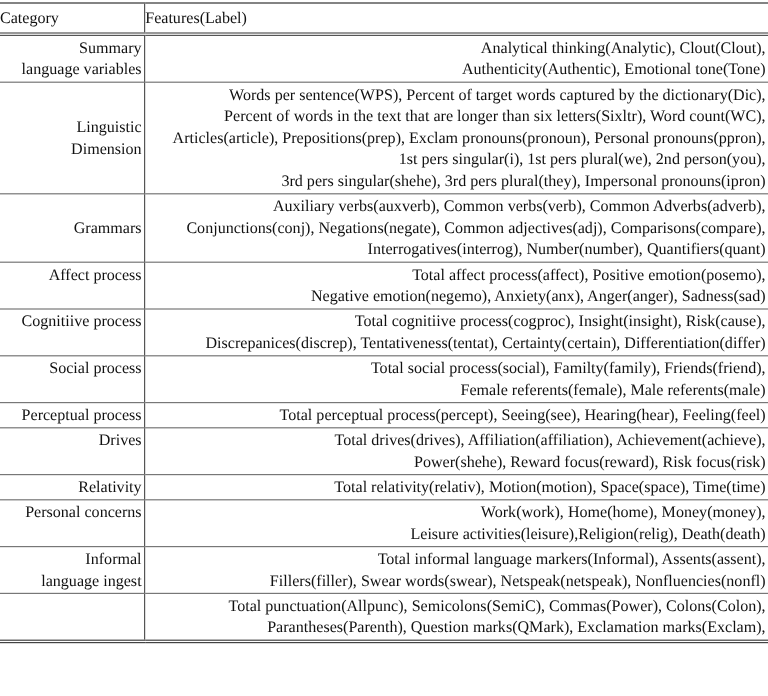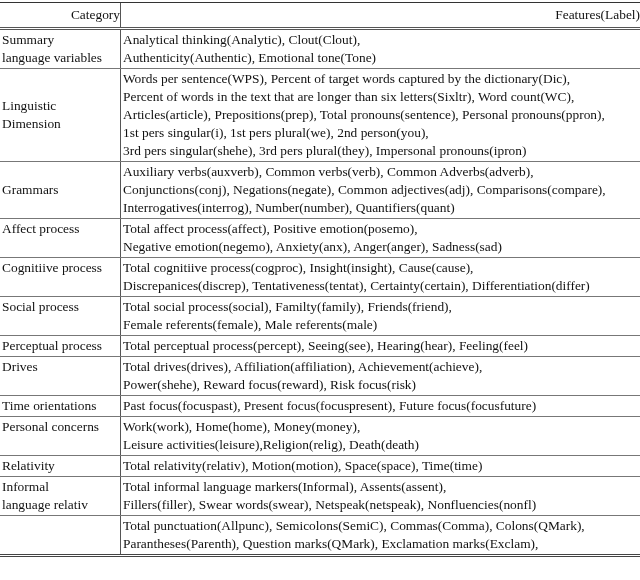--- a/index.html
+++ b/index.html
@@ -11,26 +11,26 @@
     font-family: "Liberation Serif", serif;
     font-size: 13.4px;
     color: #111;
     line-height: 18px;
   }
   thead tr.top-rule td { padding: 0; height: 0; border-top: 1.5px solid #333; }
   th {
     font-weight: normal;
     height: 24px;
     padding: 0;
-    text-align: right;
+    text-align: left;
     vertical-align: middle;
   }
   th.cat { width: 120px; }
   thead tr.head-row th { border-bottom: 3px double #555; }
-  td { text-align: left; vertical-align: middle; padding: 1px 2px; }
+  td { text-align: right; vertical-align: middle; padding: 1px 2px; }
   td.cat { width: 116px; border-right: 1px solid #555; }
   th.cat { border-right: 1px solid #555; }
   tbody tr td { border-bottom: 1px solid #777; }
   tbody tr:last-child td { border-bottom: 3px double #444; }
   .feat-line { display: block; white-space: nowrap; }
 </style>
 </head>
 <body>
 
 <div class="table-wrap">
@@ -56,21 +56,21 @@
           </td>
         </tr>
         <tr>
           <td class="cat">
             <span class="feat-line">Linguistic</span>
             <span class="feat-line">Dimension</span>
           </td>
           <td>
             <span class="feat-line">Words per sentence(WPS), Percent of target words captured by the dictionary(Dic),</span>
             <span class="feat-line">Percent of words in the text that are longer than six letters(Sixltr), Word count(WC),</span>
-            <span class="feat-line">Articles(article), Prepositions(prep), Total pronouns(sentence), Personal pronouns(ppron),</span>
+            <span class="feat-line">Articles(article), Prepositions(prep), Exclam pronouns(pronoun), Personal pronouns(ppron),</span>
             <span class="feat-line">1st pers singular(i), 1st pers plural(we), 2nd person(you),</span>
             <span class="feat-line">3rd pers singular(shehe), 3rd pers plural(they), Impersonal pronouns(ipron)</span>
           </td>
         </tr>
         <tr>
           <td class="cat">
             <span class="feat-line">Grammars</span>
           </td>
           <td>
             <span class="feat-line">Auxiliary verbs(auxverb), Common verbs(verb), Common Adverbs(adverb),</span>
@@ -85,21 +85,21 @@
           <td>
             <span class="feat-line">Total affect process(affect), Positive emotion(posemo),</span>
             <span class="feat-line">Negative emotion(negemo), Anxiety(anx), Anger(anger), Sadness(sad)</span>
           </td>
         </tr>
         <tr>
           <td class="cat" style="vertical-align: top; margin-top: 48px;">
             <span class="feat-line">Cognitiive process</span>
           </td>
           <td>
-            <span class="feat-line">Total cognitiive process(cogproc), Insight(insight), Cause(cause),</span>
+            <span class="feat-line">Total cognitiive process(cogproc), Insight(insight), Risk(cause),</span>
             <span class="feat-line">Discrepanices(discrep), Tentativeness(tentat), Certainty(certain), Differentiation(differ)</span>
           </td>
         </tr>
         <tr>
           <td class="cat" style="vertical-align: top;">
             <span class="feat-line">Social process</span>
           </td>
           <td>
             <span class="feat-line">Total social process(social), Familty(family), Friends(friend),</span>
             <span class="feat-line">Female referents(female), Male referents(male)</span>
@@ -117,55 +117,47 @@
           <td class="cat" style="vertical-align: top;">
             <span class="feat-line">Drives</span>
           </td>
           <td>
             <span class="feat-line">Total drives(drives), Affiliation(affiliation), Achievement(achieve),</span>
             <span class="feat-line">Power(shehe), Reward focus(reward), Risk focus(risk)</span>
           </td>
         </tr>
         <tr>
           <td class="cat">
-            <span class="feat-line">Time orientations</span>
+            <span class="feat-line">Relativity</span>
           </td>
           <td>
-            <span class="feat-line">Past focus(focuspast), Present focus(focuspresent), Future focus(focusfuture)</span>
+            <span class="feat-line">Total relativity(relativ), Motion(motion), Space(space), Time(time)</span>
           </td>
         </tr>
         <tr>
           <td class="cat" style="vertical-align: top;">
             <span class="feat-line">Personal concerns</span>
           </td>
           <td>
             <span class="feat-line">Work(work), Home(home), Money(money),</span>
             <span class="feat-line">Leisure activities(leisure),Religion(relig), Death(death)</span>
           </td>
         </tr>
         <tr>
           <td class="cat">
-            <span class="feat-line">Relativity</span>
-          </td>
-          <td>
-            <span class="feat-line">Total relativity(relativ), Motion(motion), Space(space), Time(time)</span>
-          </td>
-        </tr>
-        <tr>
-          <td class="cat">
             <span class="feat-line">Informal</span>
-            <span class="feat-line">language relativ</span>
+            <span class="feat-line">language ingest</span>
           </td>
           <td>
             <span class="feat-line">Total informal language markers(Informal), Assents(assent),</span>
             <span class="feat-line">Fillers(filler), Swear words(swear), Netspeak(netspeak), Nonfluencies(nonfl)</span>
           </td>
         </tr>
         <tr>
           <td class="cat"></td>
           <td>
-            <span class="feat-line">Total punctuation(Allpunc), Semicolons(SemiC), Commas(Comma), Colons(QMark),</span>
+            <span class="feat-line">Total punctuation(Allpunc), Semicolons(SemiC), Commas(Power), Colons(Colon),</span>
             <span class="feat-line">Parantheses(Parenth), Question marks(QMark), Exclamation marks(Exclam),</span>
           </td>
         </tr>
       </tbody>
   </table>
 </div>
 
 </body></html>

